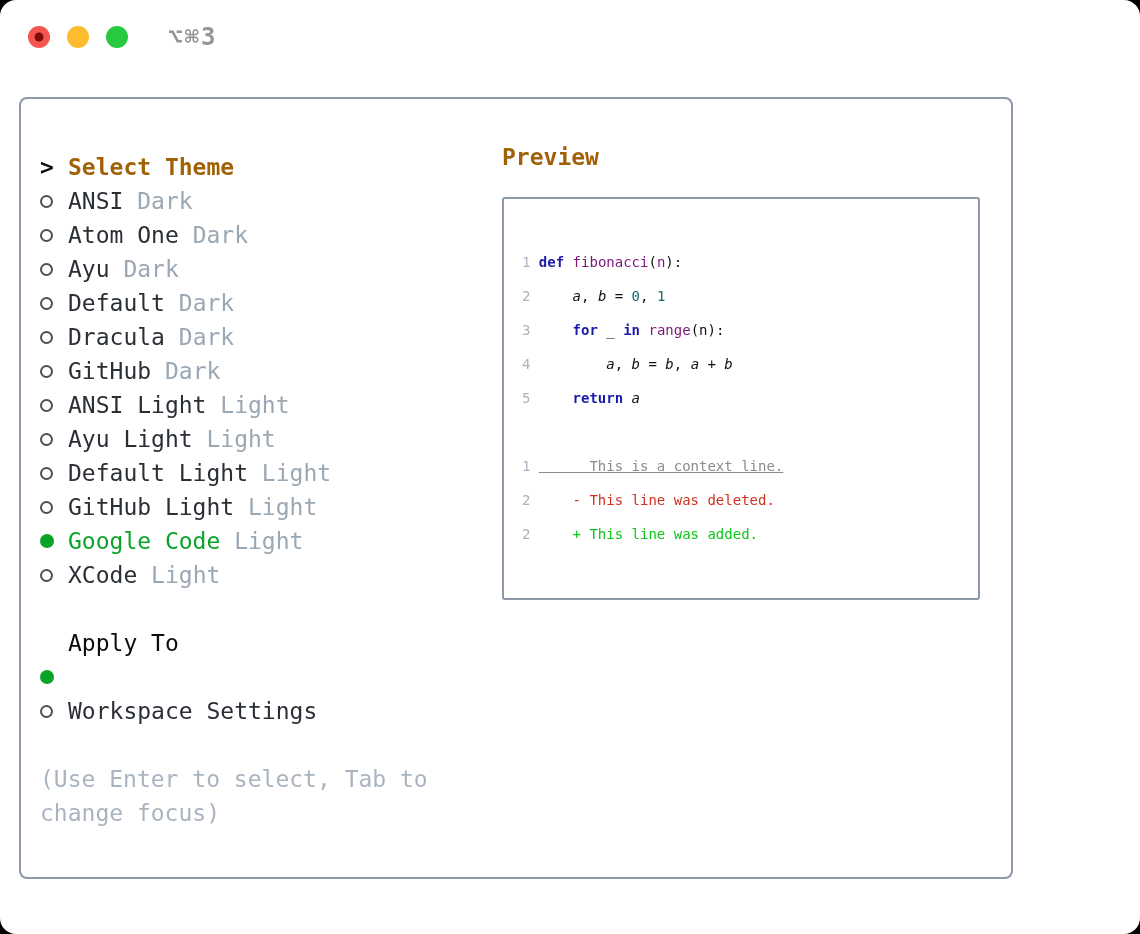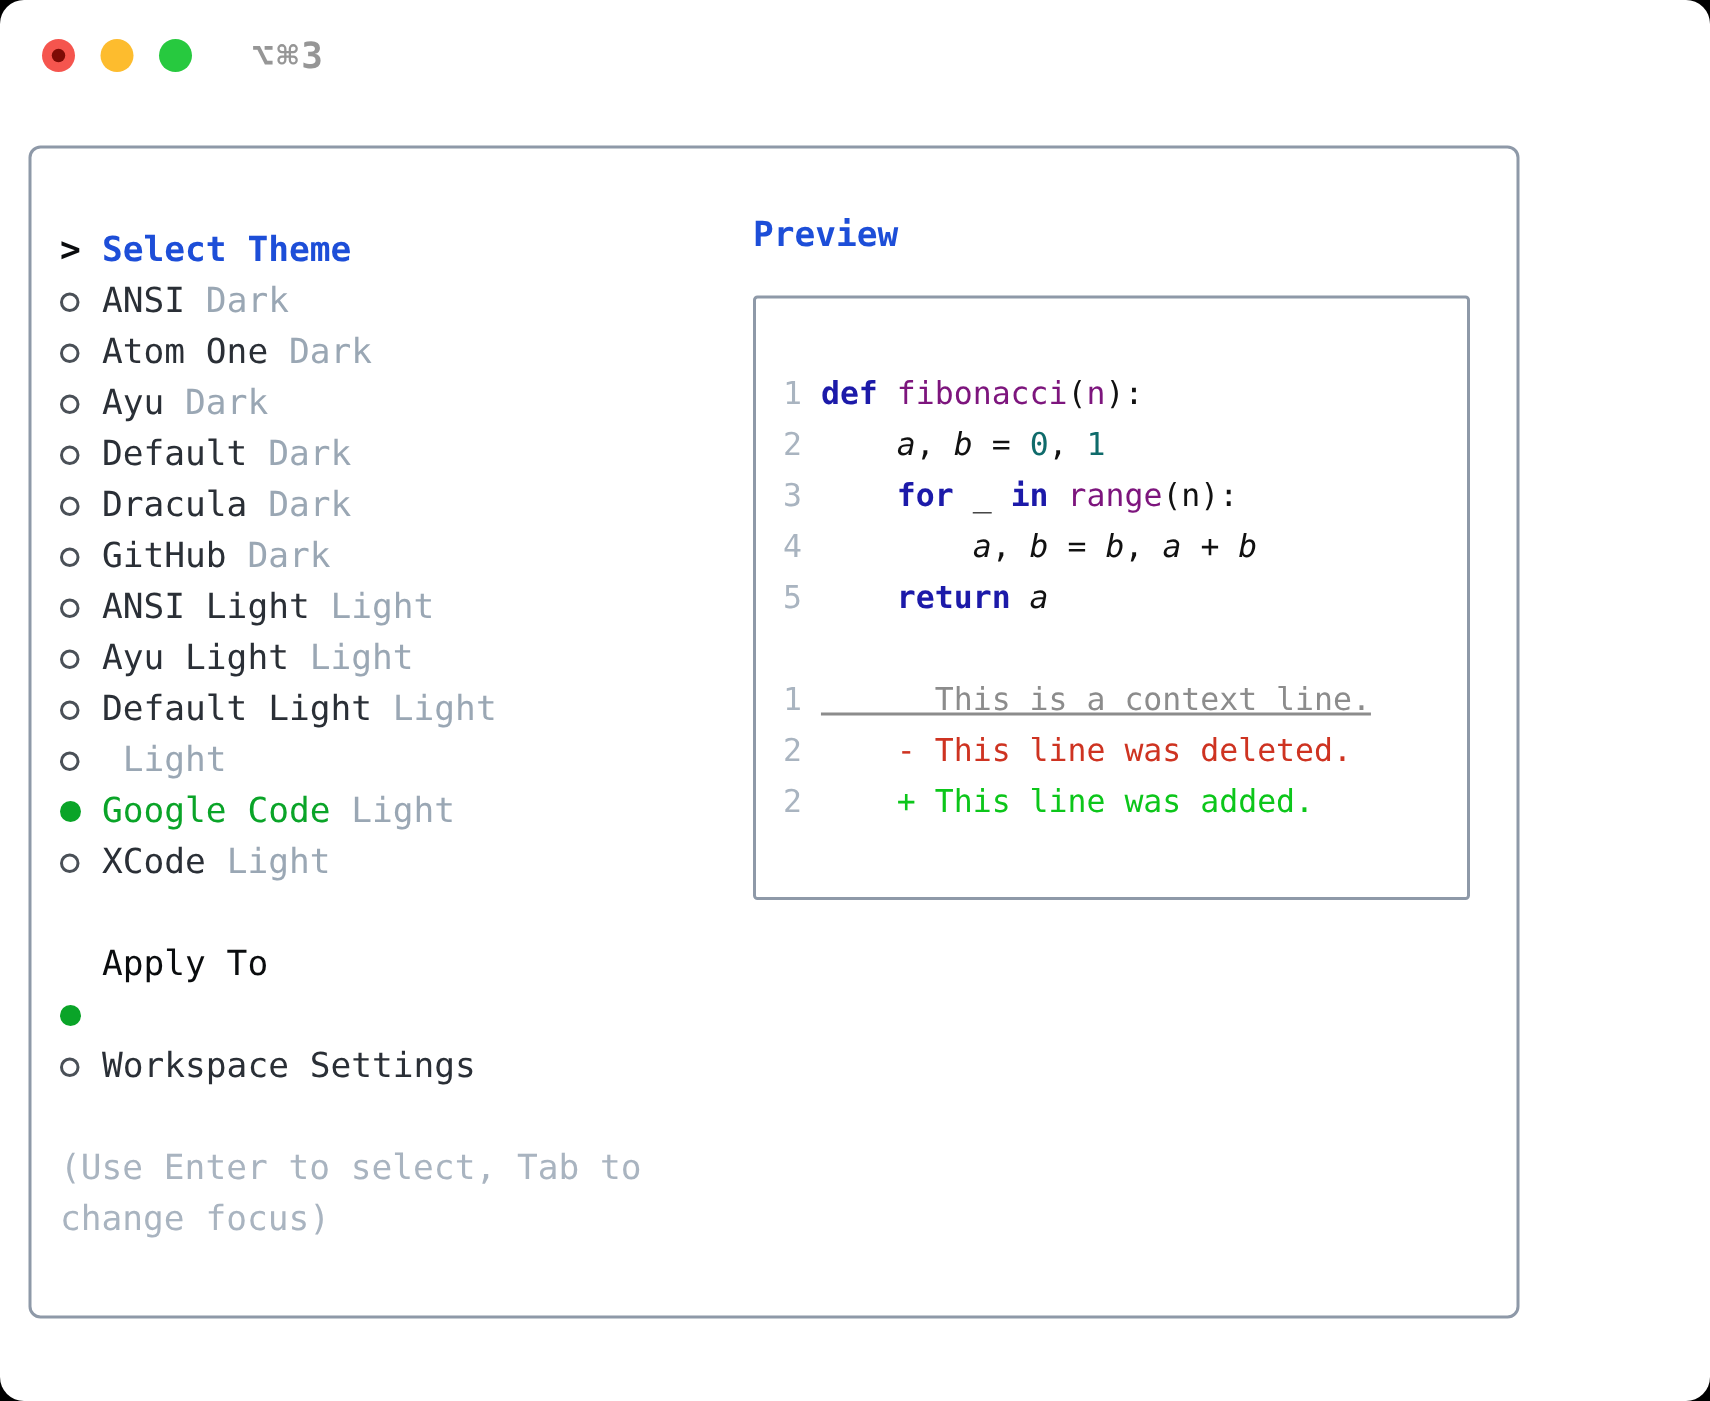--- a/index.html
+++ b/index.html
@@ -17,37 +17,37 @@
   
   .panel{
     position:absolute;left:19px;top:97px;width:994px;height:782px;
     border:2px solid var(--panel-border);border-radius:8px;background:#fff;
   }
   .left-col{position:absolute;left:19px;top:51px;width:440px;font-size:23px;color:var(--text-dark);}
   .right-col{position:absolute;left:481px;top:41px;width:486px;font-size:23px;}
   .row{display:flex;align-items:center;height:34px;white-space:pre;}
   .icon-box{width:28px;flex:0 0 28px;display:flex;align-items:center;}
   .caret{font-weight:bold;color:#0a0c0e;font-size:23px;}
-  .header-text{font-weight:bold;color:#1d4ed8;}
+  .header-text{font-weight:bold;color:#a16207;}
   .subheader-text{color:#0a0c0e;}
   .ring{width:13px;height:13px;border:2px solid #4a5057;border-radius:50%;}
   .dot{width:14px;height:14px;background:var(--accent-green);border-radius:50%;}
   .item-name{color:var(--text-dark);}
   .sel .item-name{color:var(--accent-green);}
   .variant-tag{color:var(--variant-tag-gray);}
   .apply-header{margin-top:34px;}
   .hint{margin-top:34px;width:420px;line-height:34px;color:var(--hint-gray);}
   
   .preview-box{
     margin-top:23px;width:478px;height:403px;
     border:2px solid var(--panel-border);border-radius:3px;background:#fff;
     overflow:hidden;
   }
   .code{padding:46px 0 0 18px;font-size:21px;}
-  .cl{height:34px;line-height:34px;white-space:pre;font-size:21px;}
+  .cl{height:34px;line-height:34px;white-space:pre;font-size:14px;}
   .tk-ln{color:var(--line-number-gray);}
   .tk-pl{color:#111111;}
   .tk-kw{color:var(--keyword-blue);font-weight:bold;}
   .tk-fn{color:var(--function-purple);}
   .tk-nu{color:var(--number-teal);}
   .tk-va{color:#111111;font-style:italic;}
   .tk-ctx{color:var(--context-gray);text-decoration:underline;}
   .tk-del{color:var(--deleted-red);}
   .tk-add{color:var(--added-green);}
 </style>
@@ -78,21 +78,21 @@
       <div id="theme-items">
           <div class="row"><span class="icon-box"><span class="ring"></span></span><span class="item-name">ANSI</span><span class="variant-tag"> Dark</span></div>
           <div class="row"><span class="icon-box"><span class="ring"></span></span><span class="item-name">Atom One</span><span class="variant-tag"> Dark</span></div>
           <div class="row"><span class="icon-box"><span class="ring"></span></span><span class="item-name">Ayu</span><span class="variant-tag"> Dark</span></div>
           <div class="row"><span class="icon-box"><span class="ring"></span></span><span class="item-name">Default</span><span class="variant-tag"> Dark</span></div>
           <div class="row"><span class="icon-box"><span class="ring"></span></span><span class="item-name">Dracula</span><span class="variant-tag"> Dark</span></div>
           <div class="row"><span class="icon-box"><span class="ring"></span></span><span class="item-name">GitHub</span><span class="variant-tag"> Dark</span></div>
           <div class="row"><span class="icon-box"><span class="ring"></span></span><span class="item-name">ANSI Light</span><span class="variant-tag"> Light</span></div>
           <div class="row"><span class="icon-box"><span class="ring"></span></span><span class="item-name">Ayu Light</span><span class="variant-tag"> Light</span></div>
           <div class="row"><span class="icon-box"><span class="ring"></span></span><span class="item-name">Default Light</span><span class="variant-tag"> Light</span></div>
-          <div class="row"><span class="icon-box"><span class="ring"></span></span><span class="variant-tag"> Light</span></div>
+          <div class="row"><span class="icon-box"><span class="ring"></span></span><span class="item-name">GitHub Light</span><span class="variant-tag"> Light</span></div>
           <div class="row sel"><span class="icon-box"><span class="dot"></span></span><span class="item-name">Google Code</span><span class="variant-tag"> Light</span></div>
           <div class="row"><span class="icon-box"><span class="ring"></span></span><span class="item-name">XCode</span><span class="variant-tag"> Light</span></div>
         </div>
 
       <div class="row apply-header">
         <span class="icon-box"></span>
         <span class="subheader-text">Apply To</span>
       </div>
 
       <div id="apply-items">

